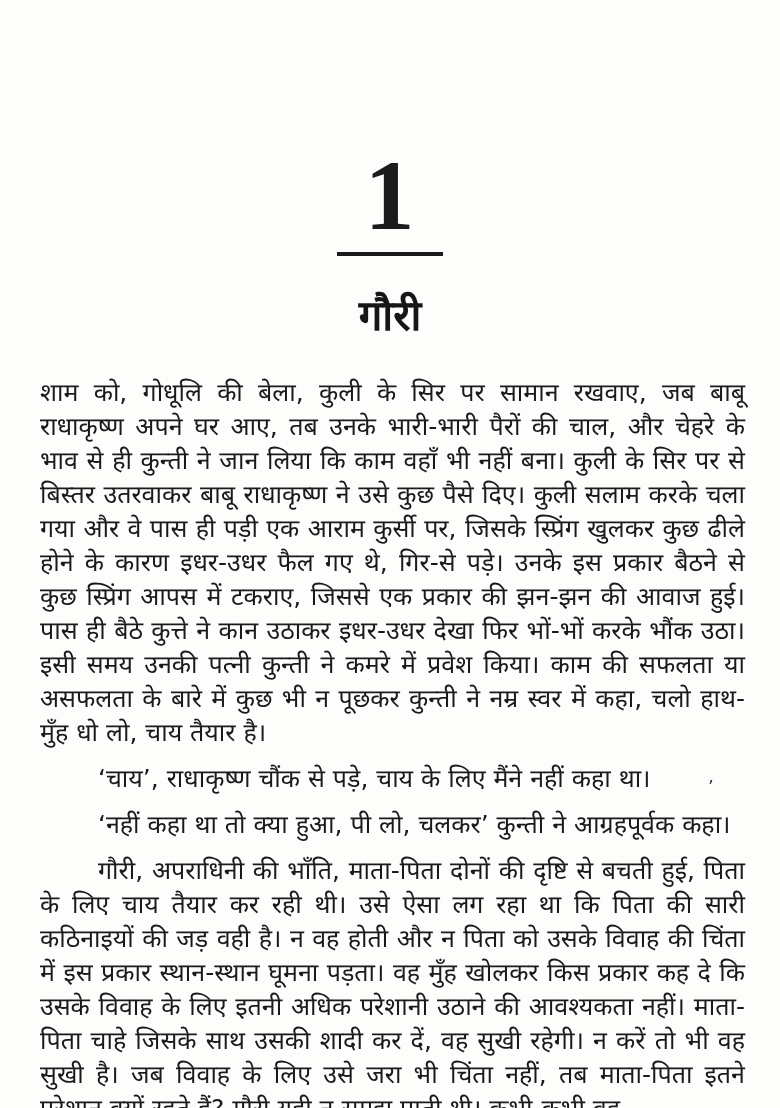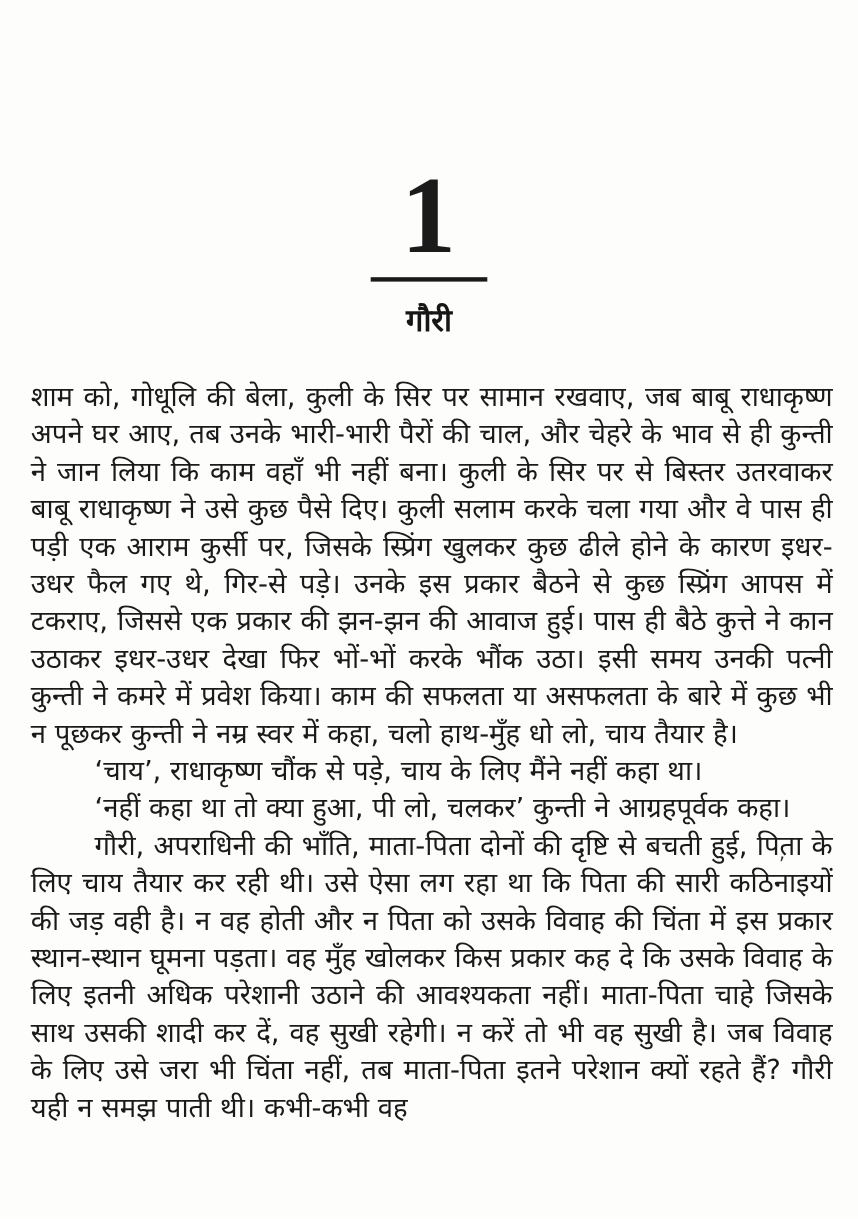--- a/index.html
+++ b/index.html
@@ -28,37 +28,37 @@
     letter-spacing: 1px;
     color: #1b1b1b;
   }
   .divider {
     width: 106px;
     height: 4px;
     background: #1a1a1a;
     margin: 6px auto 0 auto;
   }
   .chapter-title {
-    margin-top: 20px;
+    margin-top: 36px;
     text-align: center;
-    font-size: 28px;
+    font-size: 42px;
     font-weight: bold;
     line-height: 1.15;
     color: #161616;
   }
   .body-text {
     margin: 36px 23px 0 28px;
     font-size: 25px;
     line-height: 34px;
     text-align: justify;
     text-align-last: left;
     color: #1a1a1a;
   }
   .body-text p {
-    margin: 0;
+    margin: 12px;
     padding: 0;
   }
   .body-text p.indent {
     text-indent: 58px;
   }
   .artifact {
     position: absolute;
     left: 708px;
     top: 776px;
     font-size: 18px;

